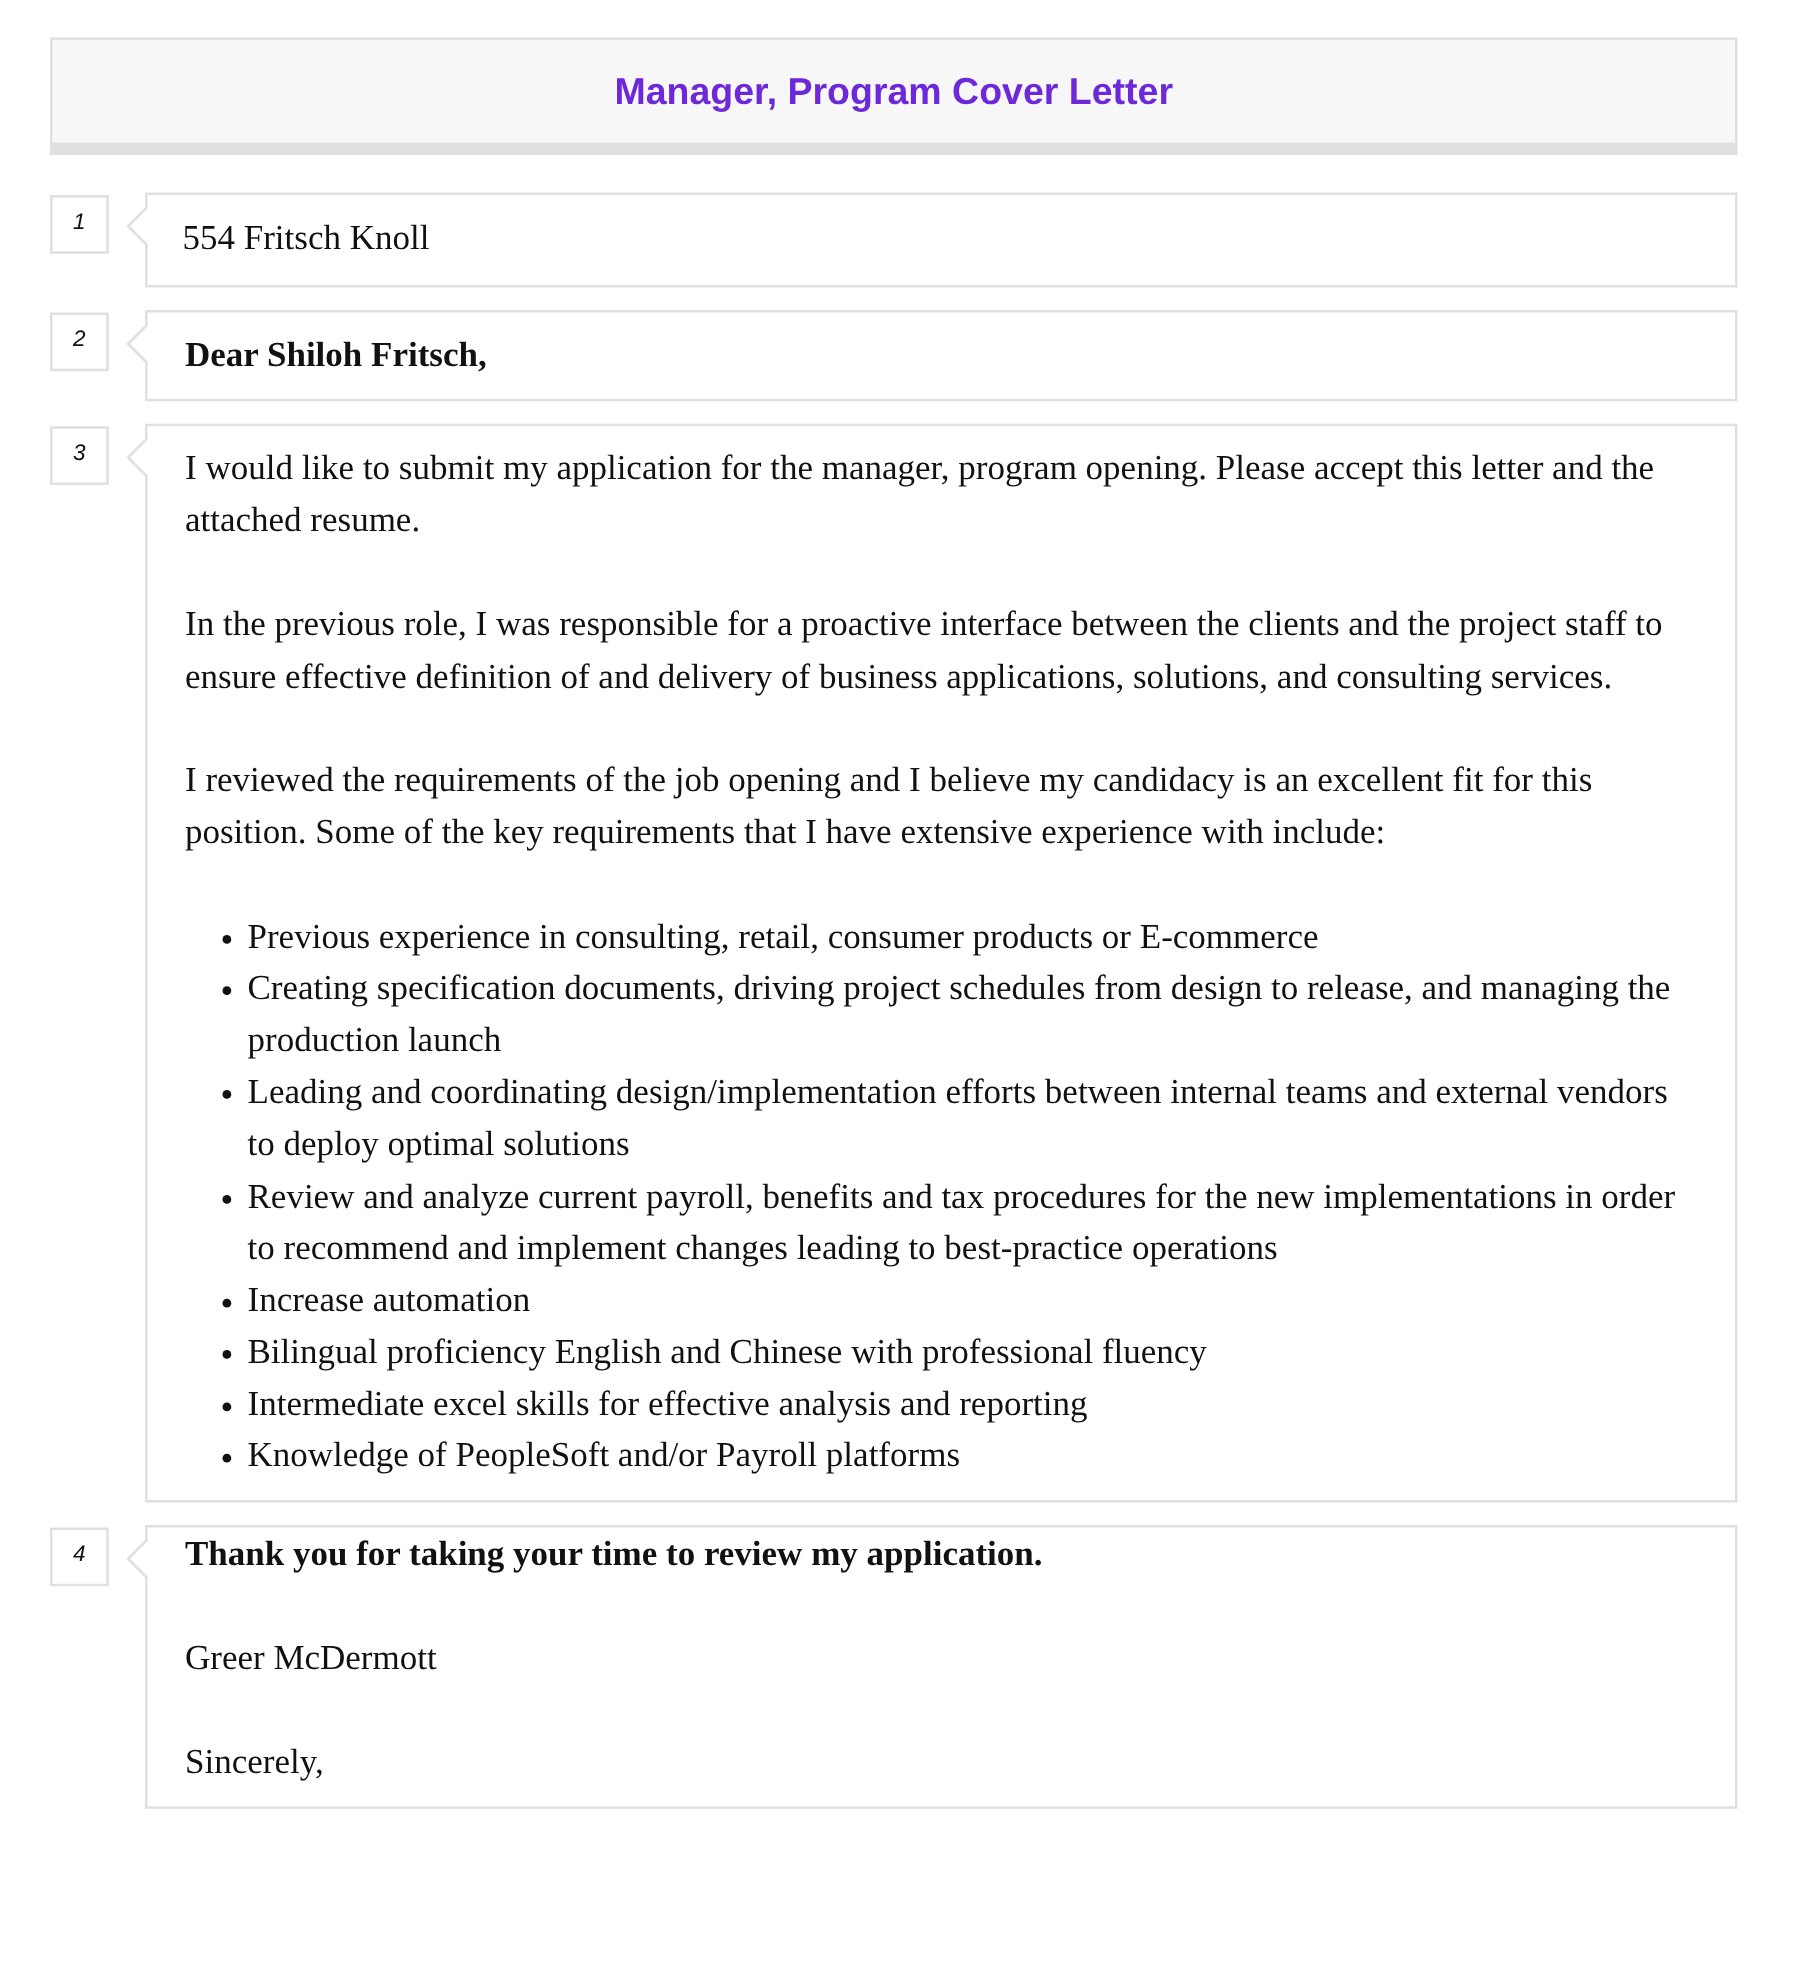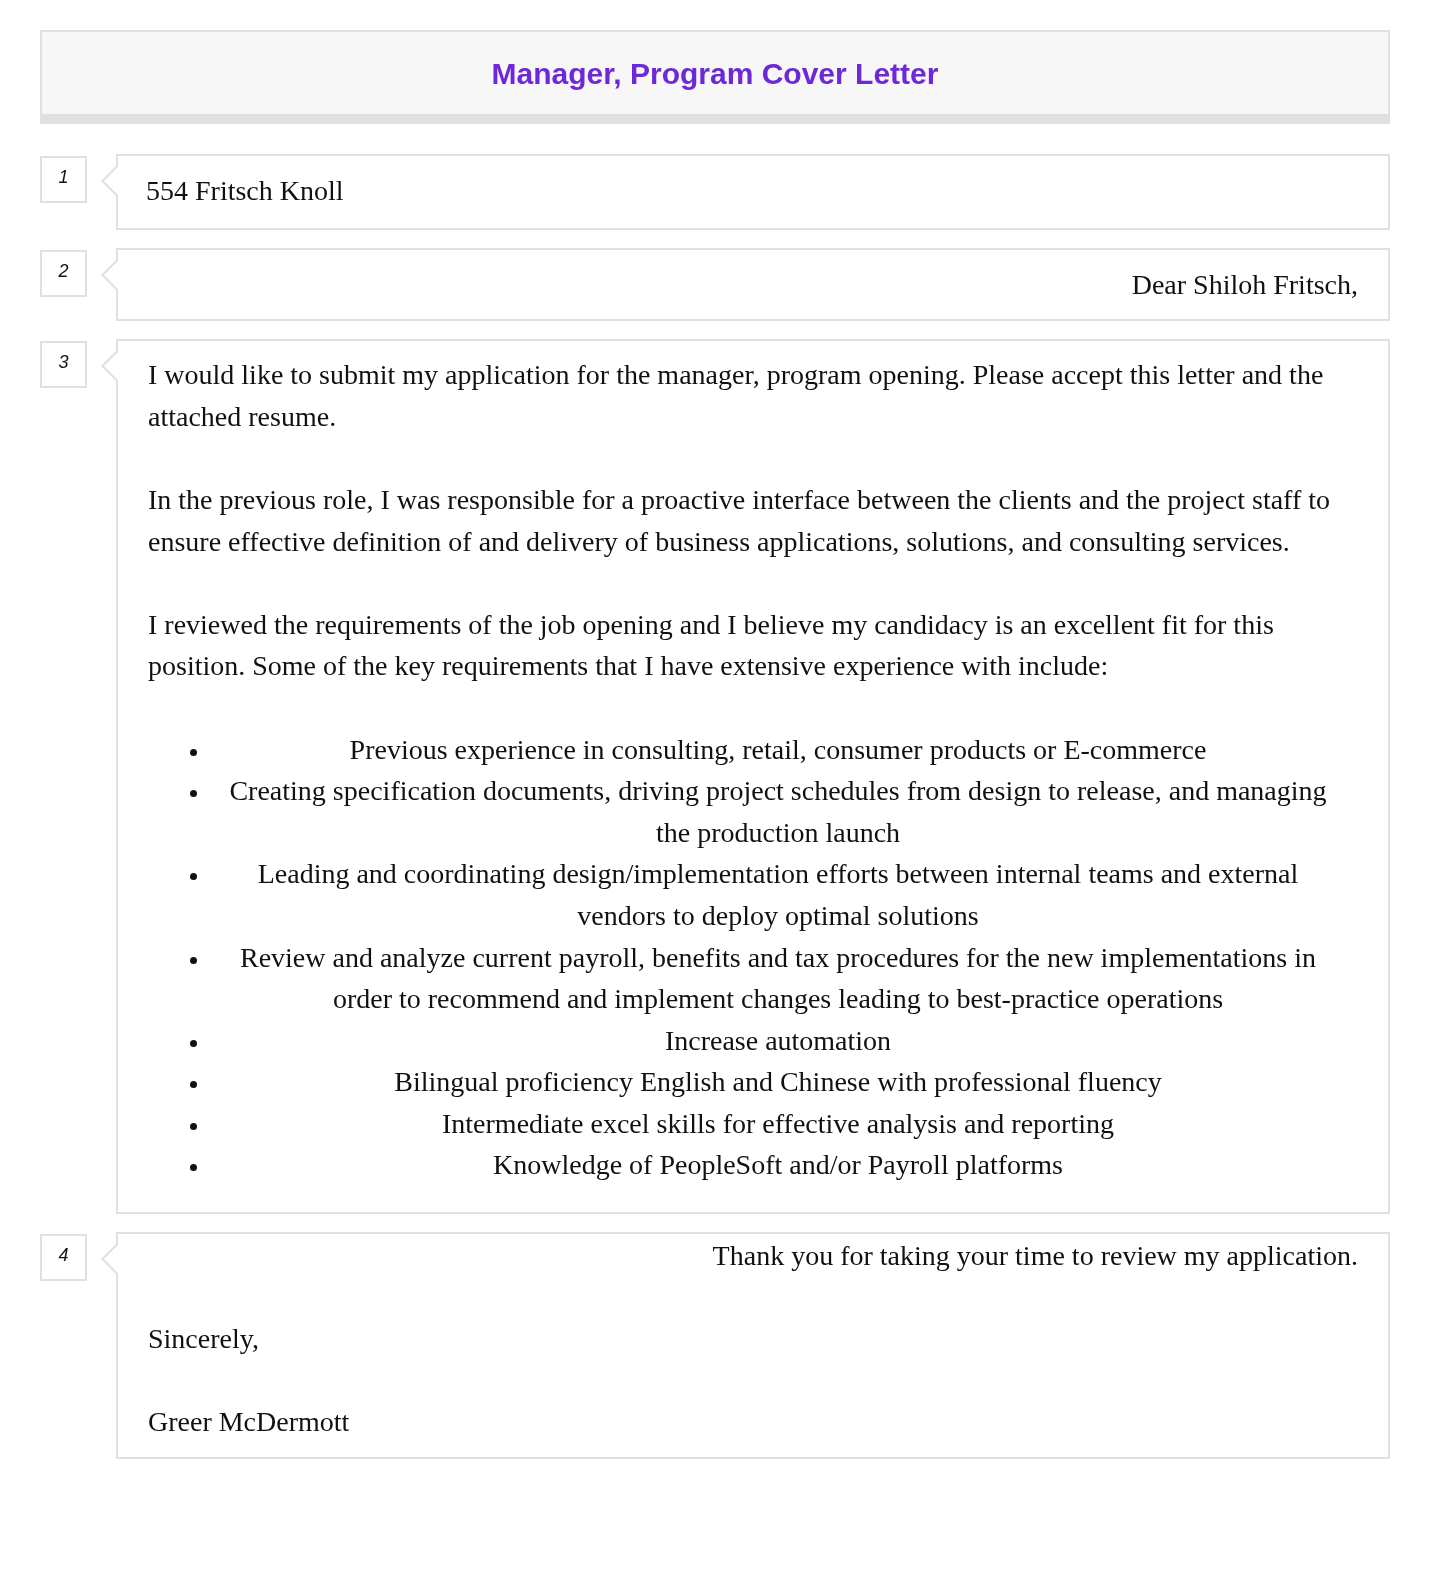--- a/index.html
+++ b/index.html
@@ -75,28 +75,27 @@
     .content-box::after {
       content: "";
       position: absolute;
       left: -14px;
       top: 10px;
       width: 0; height: 0;
       border-top: 15px solid transparent;
       border-bottom: 15px solid transparent;
       border-right: 15px solid #ffffff;
     }
-    .bold { font-weight: normal; text-align: right; }
+    .bold { font-weight: bold; }
     .para { margin-bottom: 41.6px; }
     .para:last-child { margin-bottom: 0; }
     ul.req-list {
       list-style: disc;
       padding-left: 50px;
-      margin: 12px;
-      text-align: center;
+      margin: 0;
     }
     ul.req-list li { padding-left: 0; }
     ul.req-list li::marker { font-size: 22px; }
     .sec1 .content-box { padding-top: 14px; padding-bottom: 16px; padding-left: 28px; }
     .sec2 .content-box { padding-top: 14px; padding-bottom: 14px; }
     .sec3 .content-box { padding-top: 13px; padding-bottom: 14px; }
     .sec4 .content-box { padding-top: 1px; padding-bottom: 14px; }
   </style>
 </head>
 <body>
@@ -137,18 +136,18 @@
         <li>Intermediate excel skills for effective analysis and reporting</li>
         <li>Knowledge of PeopleSoft and/or Payroll platforms</li>
       </ul>
     </div>
   </div>
 
   <div class="section sec4">
     <div class="num-box">4</div>
     <div class="content-box">
       <p class="para bold">Thank you for taking your time to review my application.</p>
+      <p class="para">Greer McDermott</p>
       <p class="para">Sincerely,</p>
-      <p class="para">Greer McDermott</p>
     </div>
   </div>
 
 </div>
 
 </body></html>

